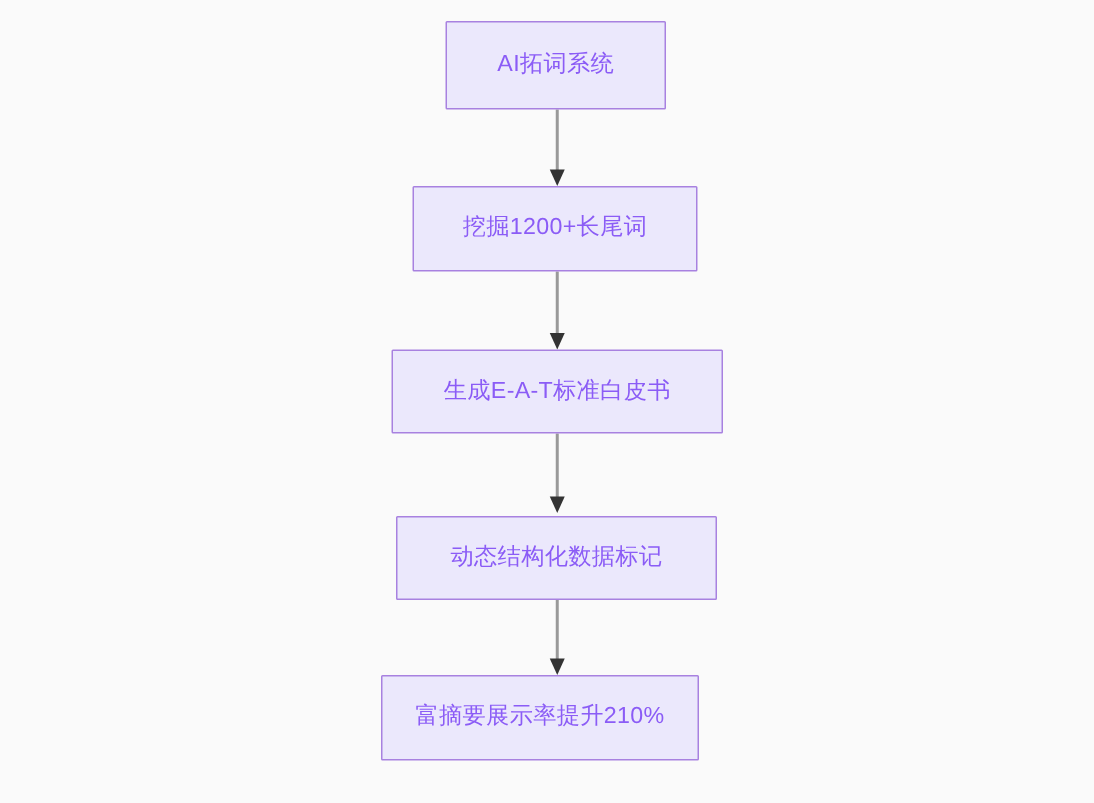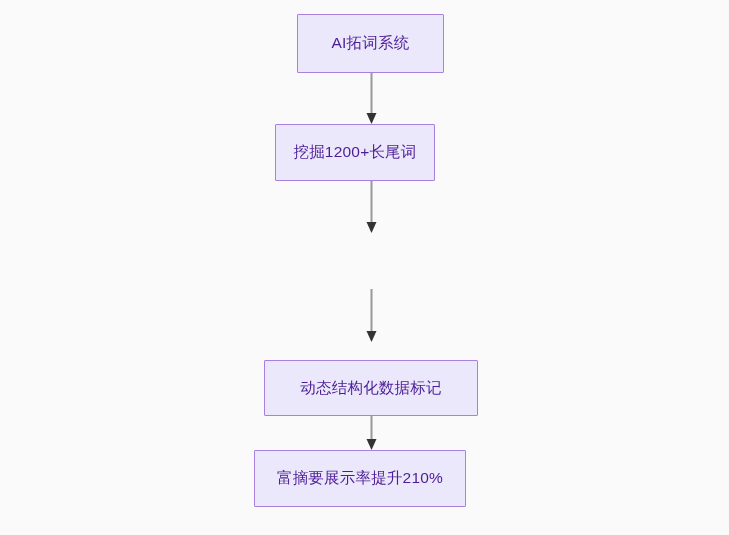--- a/index.html
+++ b/index.html
@@ -22,36 +22,36 @@
 
   .node {
     position: absolute;
     box-sizing: border-box;
     background: #ebe8fc;
     border: 1.6px solid #a881e0;
     border-radius: 1px;
     display: flex;
     align-items: center;
     justify-content: center;
-    color: #4c1d95;
+    color: #8b5cf6;
     font-size: 15.5px;
     line-height: 1.2;
     letter-spacing: 0.2px;
     white-space: nowrap;
   }
 
   .node-label {
     display: block;
   }
 
   
   .node-1 { left: 297px; top: 14px;  width: 147px; height: 59px; }
-  .node-2 { left: 275px; top: 124px; width: 160px; height: 57px; }
+  .node-2 { left: 275px; top: 124px; width: 190px; height: 57px; }
   .node-3 { left: 261px; top: 233px; width: 221px; height: 56px; }
-  .node-4 { left: 264px; top: 360px; width: 214px; height: 56px; }
+  .node-4 { left: 264px; top: 344px; width: 214px; height: 56px; }
   .node-5 { left: 254px; top: 450px; width: 212px; height: 57px; }
 
   .connector {
     position: absolute;
     left: 0;
     top: 0;
     width: 729px;
     height: 535px;
     pointer-events: none;
     overflow: visible;
@@ -95,20 +95,23 @@
   </svg>
 
   <div class="node node-1">
     <span class="node-label">AI拓词系统</span>
   </div>
 
   <div class="node node-2">
     <span class="node-label">挖掘1200+长尾词</span>
   </div>
 
+  <div class="node node-3">
+    <span class="node-label">生成E-A-T标准白皮书</span>
+  </div>
 
   <div class="node node-4">
     <span class="node-label">动态结构化数据标记</span>
   </div>
 
   <div class="node node-5">
     <span class="node-label">富摘要展示率提升210%</span>
   </div>
 
 </div>

